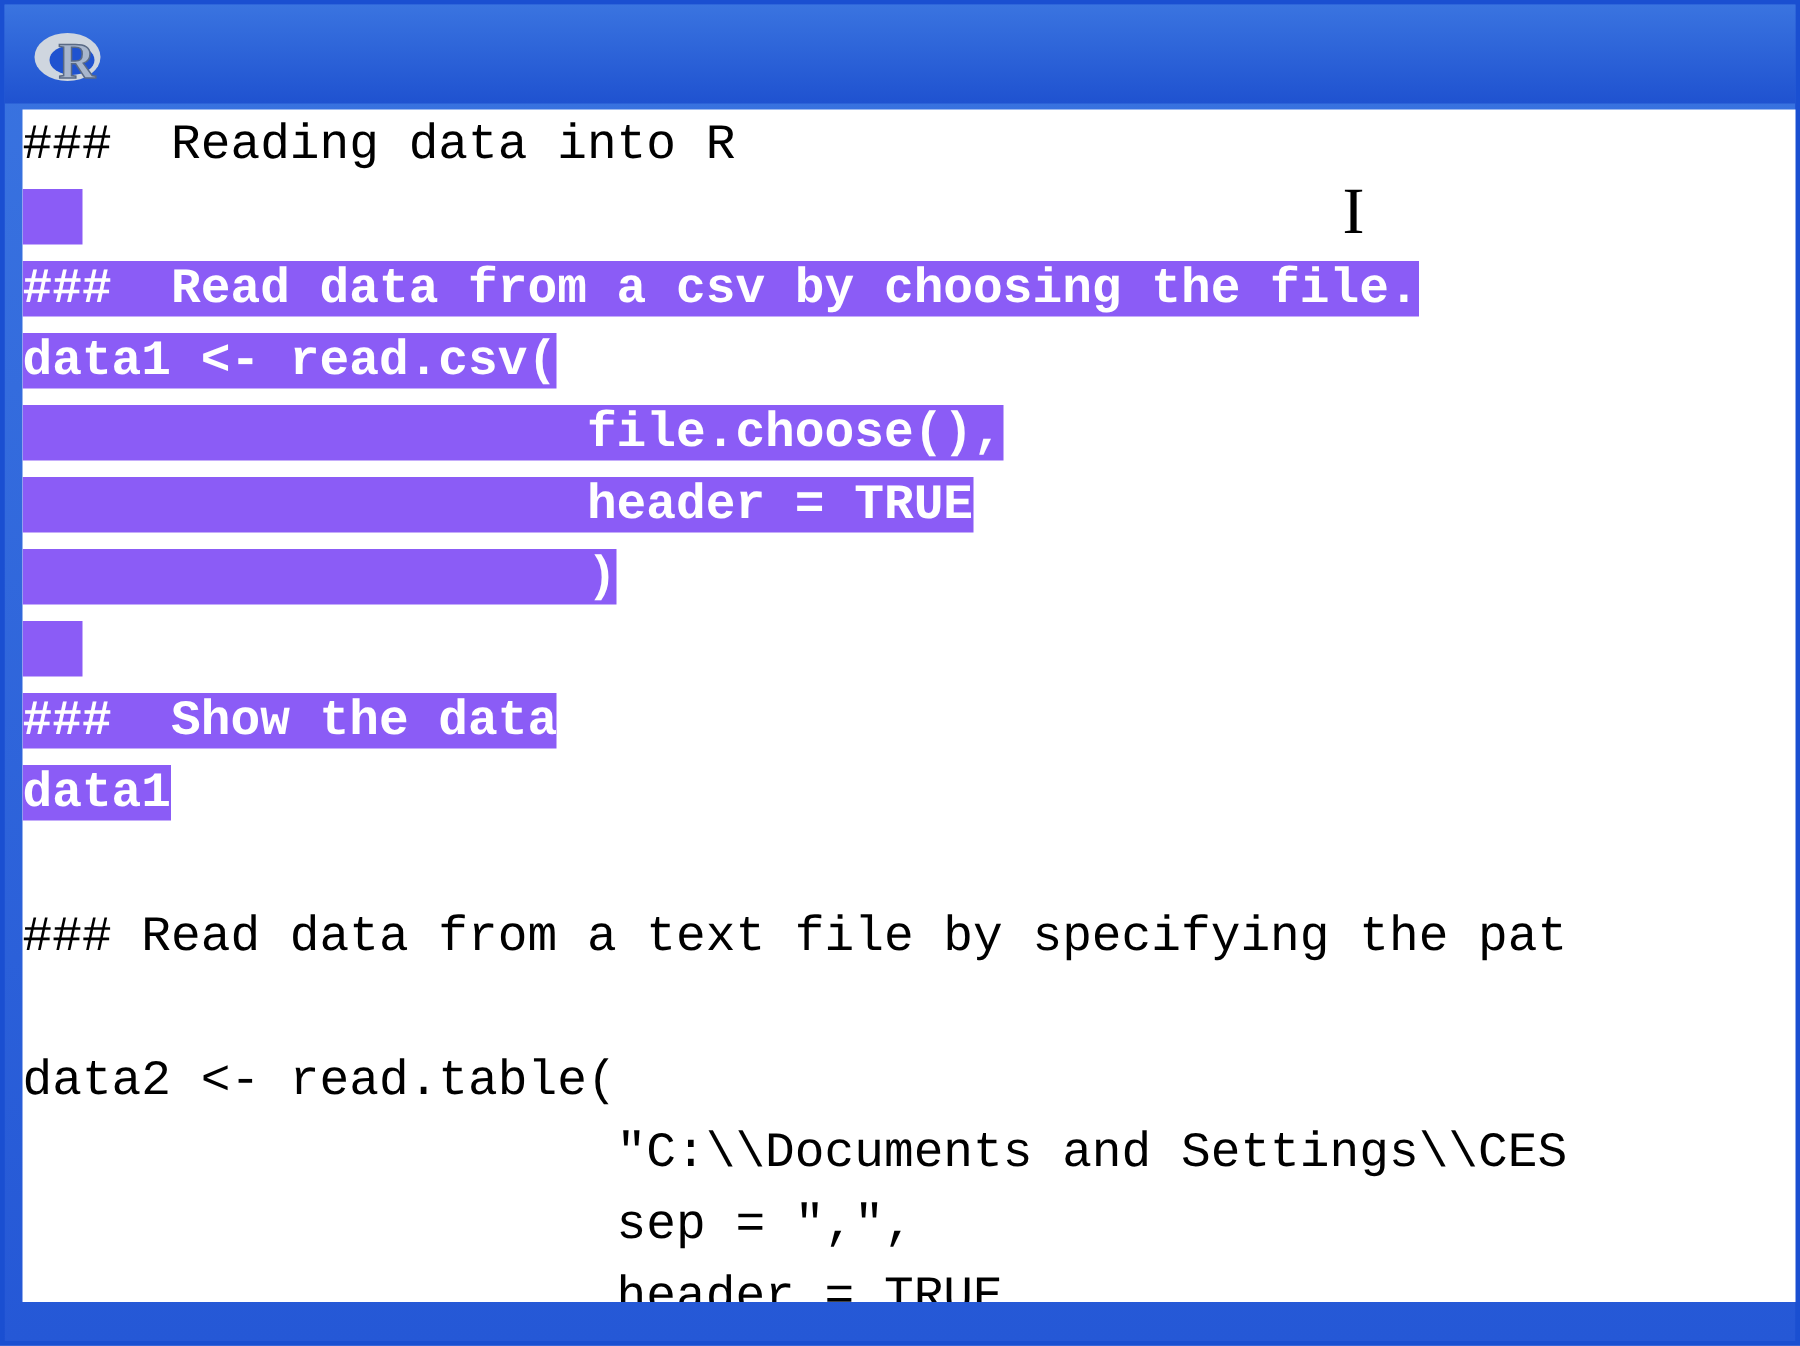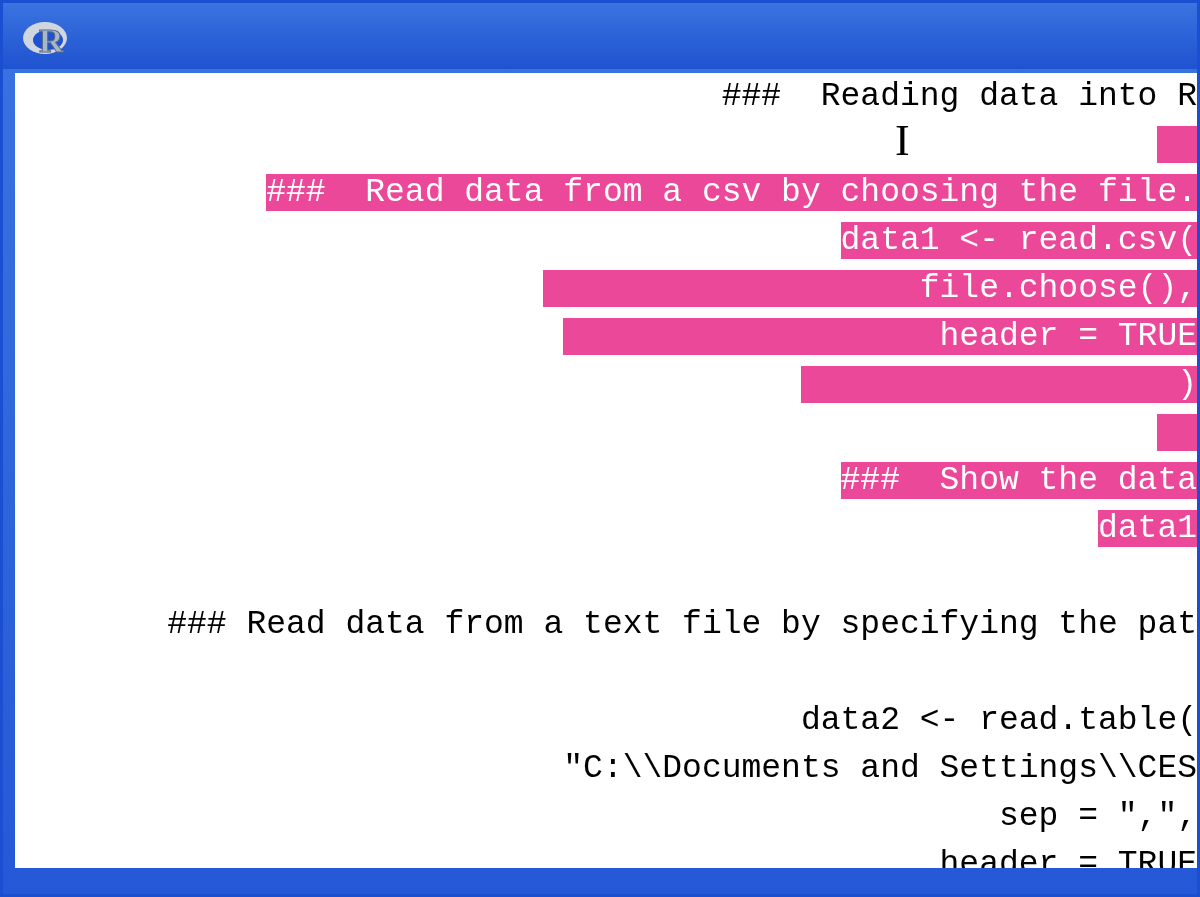--- a/index.html
+++ b/index.html
@@ -47,29 +47,29 @@
     left: 12px;
     right: 0;
     top: 70px;
     bottom: 26px;
     background: #ffffff;
     overflow: hidden;
     font-size: 33px;
     line-height: 48px;
     color: #000;
     white-space: pre;
-    text-align: right;
   }
   .code-line {
     height: 48px;
     white-space: pre;
   }
   .sel {
-    background: #ec4899;
+    background: #8b5cf6;
     color: #ffffff;
+    font-weight: bold;
   }
   .plain {
     color: #000;
   }
   .cursor {
     position: absolute;
     color: #000;
     font-family: Georgia, "Times New Roman", serif;
     font-size: 44px;
     pointer-events: none;

